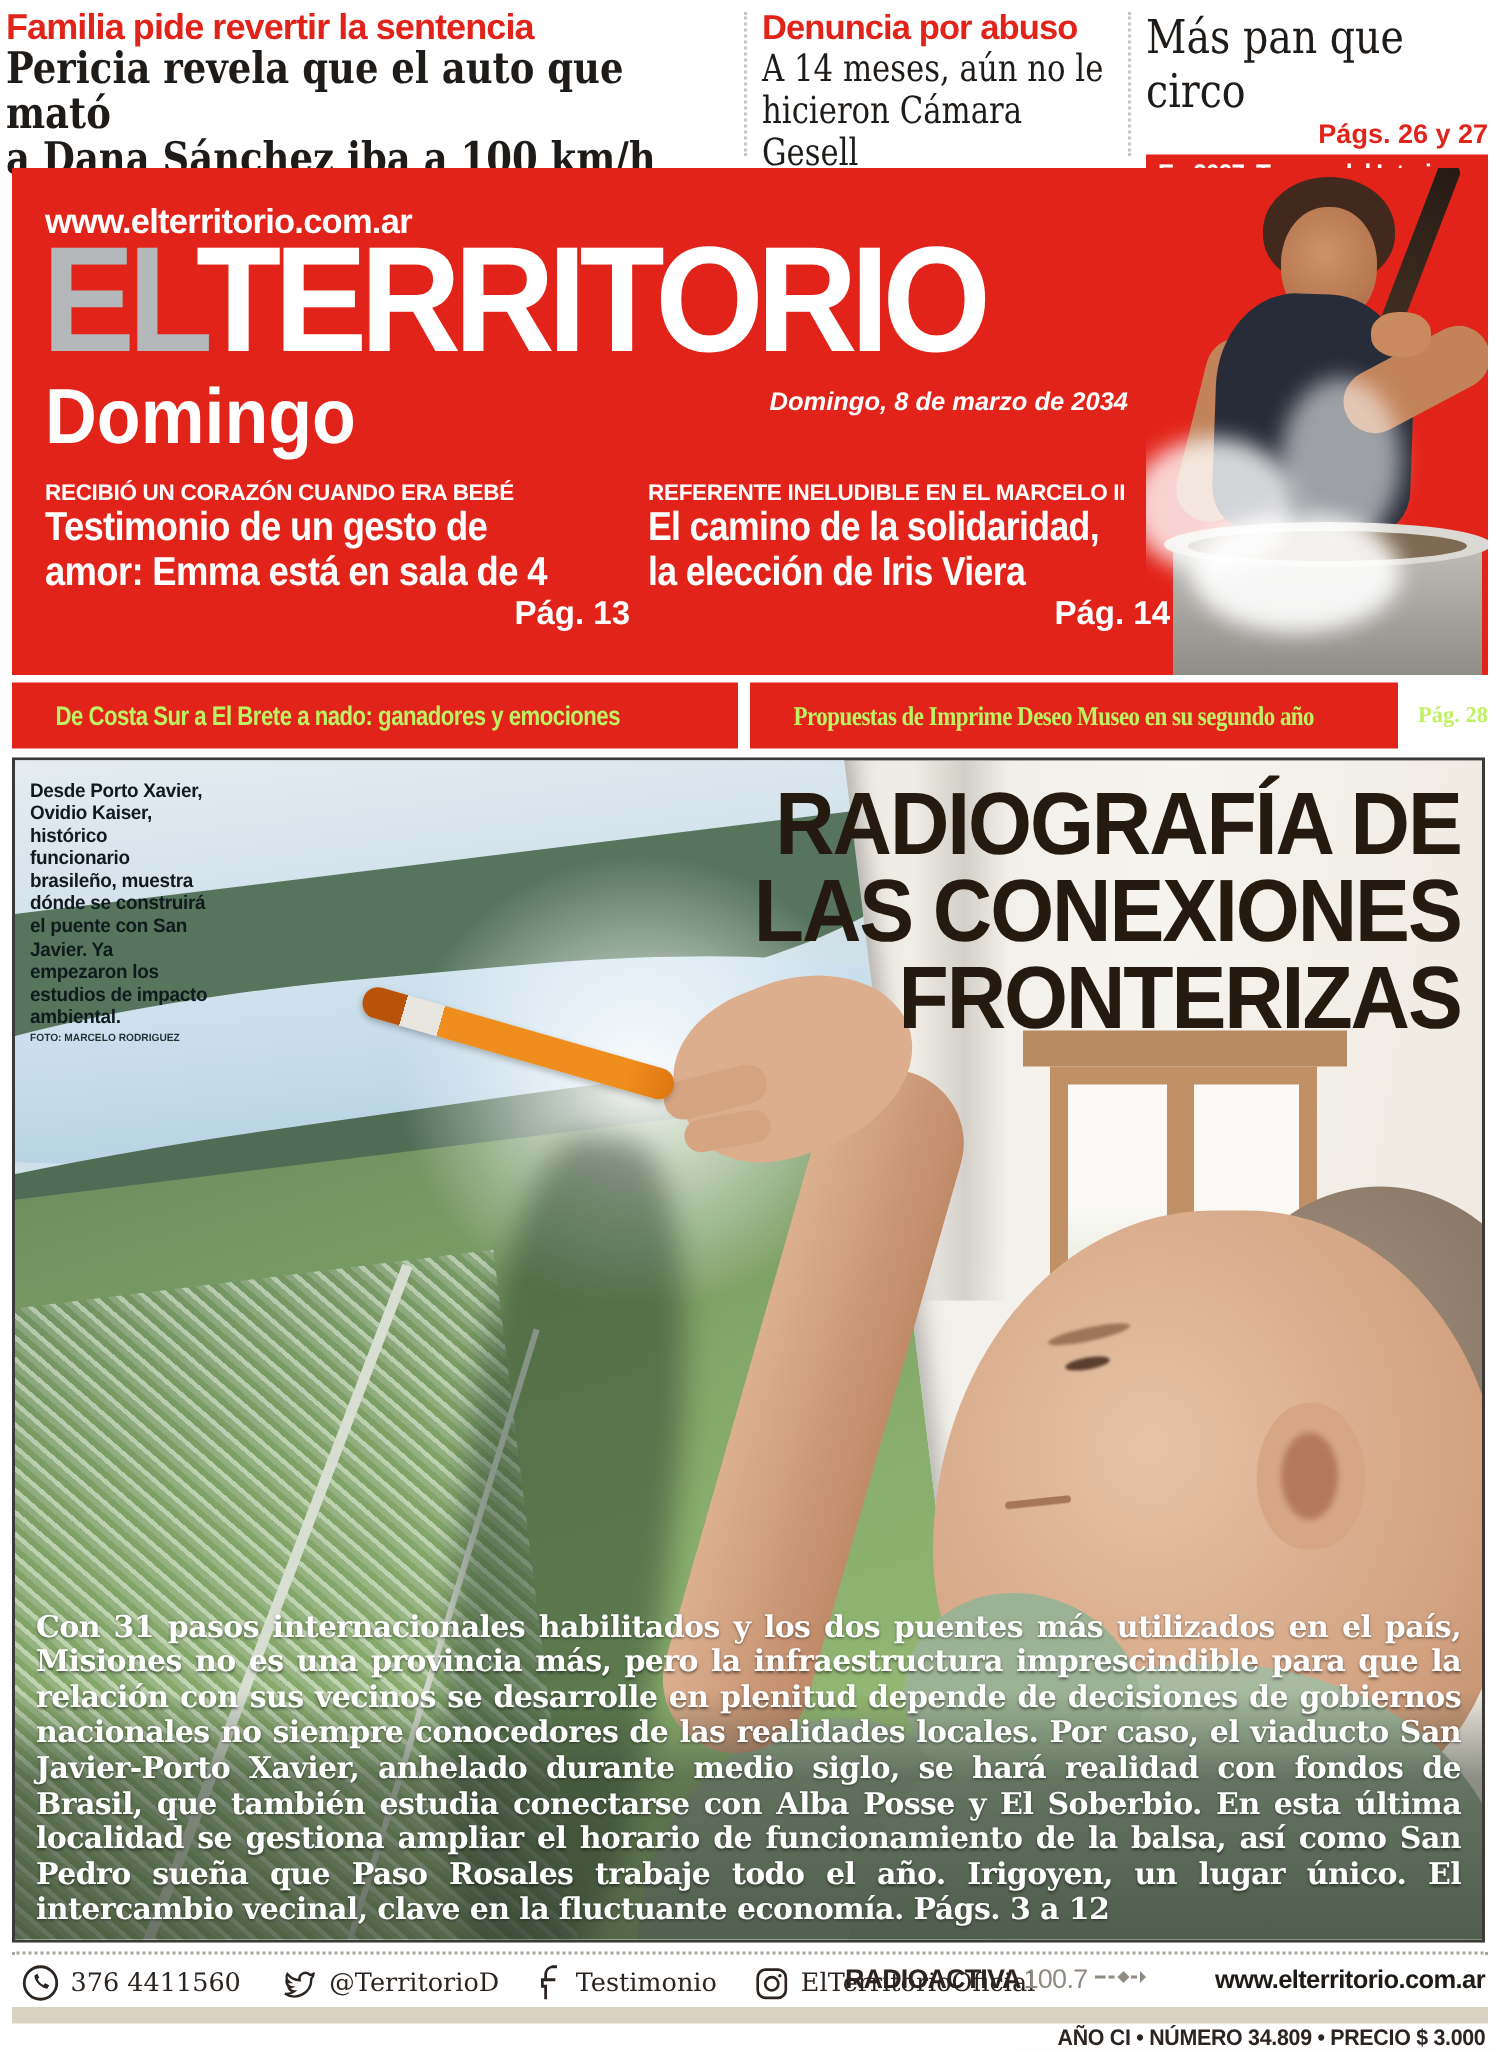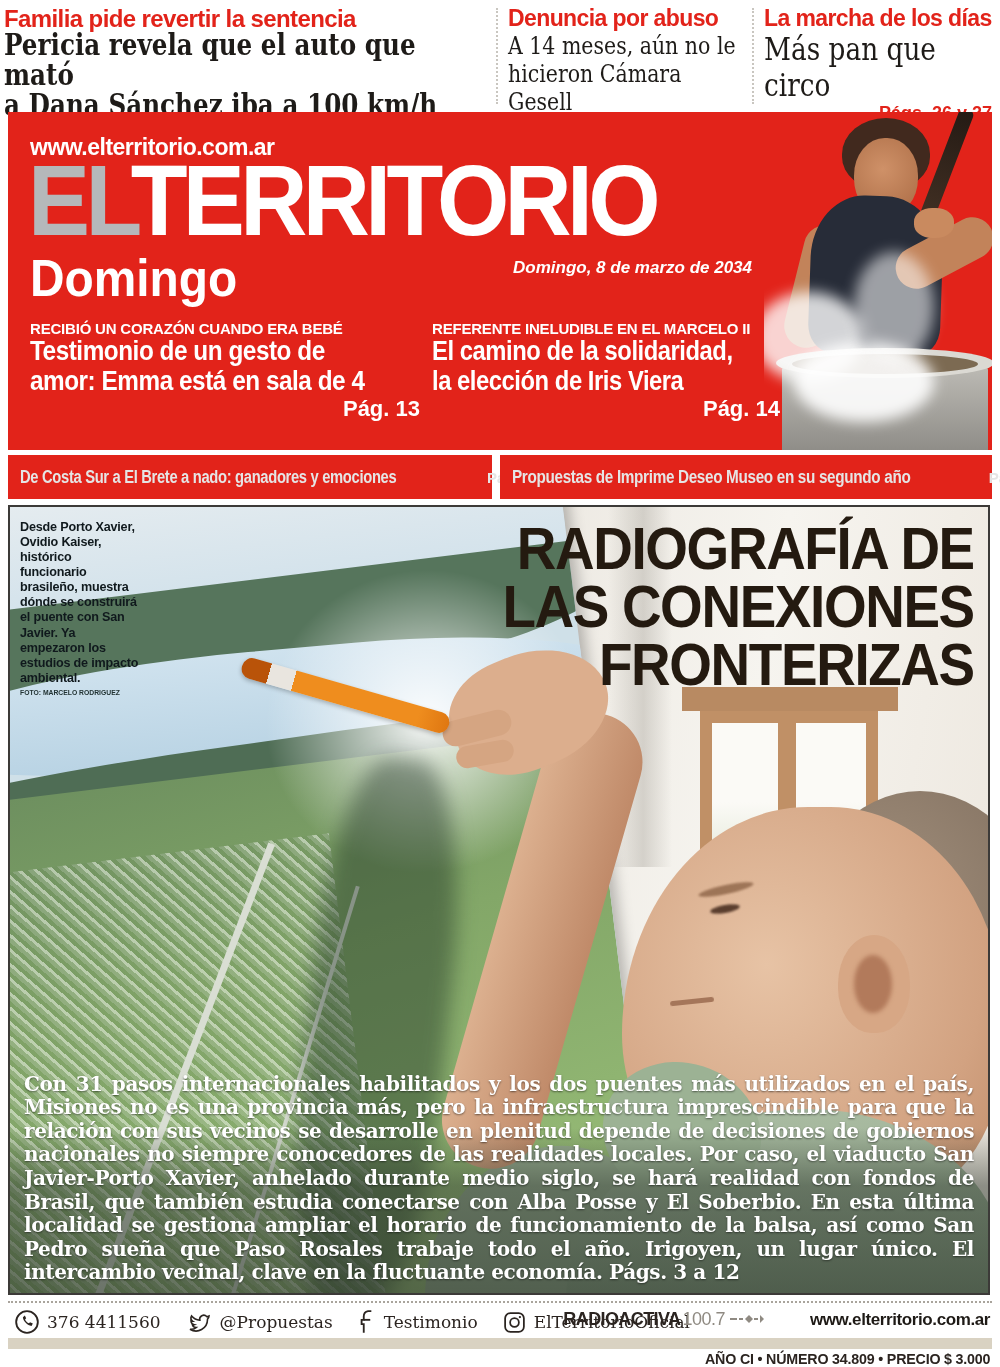--- a/index.html
+++ b/index.html
@@ -45,22 +45,22 @@
   .w-stick{position:absolute;left:158px;top:-10px;width:15px;height:215px;
            background:linear-gradient(180deg,#241a14,#5a4230);transform:rotate(21deg);border-radius:6px;}
   .w-hand{position:absolute;left:150px;top:96px;width:40px;height:30px;background:#c98a5f;border-radius:45%;}
   .w-pot{position:absolute;left:18px;bottom:-6px;width:206px;height:96px;
          background:linear-gradient(180deg,#c0beb8,#8c8a85);border-radius:10px 10px 6px 6px;}
   .w-pot-rim{position:absolute;left:12px;bottom:72px;width:218px;height:30px;background:#dbd9d3;border-radius:50%;}
   .w-pot-in{position:absolute;left:28px;bottom:76px;width:186px;height:20px;background:#7c6a52;border-radius:50%;}
   .steam{position:absolute;background:#ffffff;border-radius:50%;filter:blur(7px);}
 
   
-  .banner{position:absolute;top:455px;height:44px;background:#e2231a;color:#e5e5e5;display:flex;
-          align-items:center;justify-content:space-between;padding:0 12px;box-sizing:border-box;}
+  .banner{position:absolute;top:455px;height:44px;background:#e2231a;color:#bef264;display:flex;
+          align-items:center;justify-content:space-between;padding:0 29px;box-sizing:border-box;}
   .banner .bt{font-weight:bold;font-size:18px;white-space:nowrap;letter-spacing:-0.4px;}
   .banner .bp{font-weight:bold;font-size:15px;white-space:nowrap;margin-left:8px;}
 
   
   .cover{position:absolute;left:8px;top:505px;width:982px;height:790px;border:2px solid #3c3a38;
          box-sizing:border-box;overflow:hidden;background:#e9e6e0;}
   .wall{position:absolute;inset:0;background:linear-gradient(100deg,#ece8e1 45%,#f6f4ef 70%,#ece6dd 100%);}
   .wall-corner{position:absolute;left:598px;top:0;width:64px;height:360px;
                background:linear-gradient(90deg,rgba(120,115,105,0) 0%,rgba(120,115,105,.25) 55%,rgba(120,115,105,0) 100%);}
   .aerial{position:absolute;left:-48px;top:-46px;width:648px;height:900px;transform:rotate(-7deg);
@@ -151,21 +151,20 @@
 
   <div class="top-col" style="left:508px;width:234px;">
     <div class="kicker" style="font-size:23px;">Denuncia por abuso</div>
     <div class="serif-head preline" style="font-size:25px;line-height:1.12;transform:scaleX(.82);transform-origin:left top;width:122%;margin-top:2px;">A 14 meses, aún no le
 hicieron Cámara Gesell</div>
     <div class="pageref" style="font-size:18px;">Pág. 36</div>
   </div>
   <div class="v-div" style="left:752px;"></div>
 
   <div class="top-col" style="left:764px;width:228px;">
-    <div class="kicker" style="font-size:23px;">La marcha de los días</div>
     <div class="serif-head" style="font-size:31px;transform:scaleX(.85);transform-origin:left top;width:118%;margin-top:1px;">Más pan que circo</div>
     <div class="pageref" style="font-size:18px;">Págs. 26 y 27</div>
     <div style="background:#e2231a;color:#fff;margin-top:3px;padding:3px 8px;">
       <span class="condense" style="font-weight:bold;font-size:18px;white-space:nowrap;letter-spacing:-0.6px;transform:scaleX(.9);">En 2027, Torneo del Interior</span>
     </div>
   </div>
 
   <div class="masthead">
     <div class="mast-site">www.elterritorio.com.ar</div>
     <div class="brand"><span class="el">EL</span><span class="terr">TERRITORIO</span></div>
@@ -199,21 +198,21 @@
       <div class="steam" style="left:-10px;top:180px;width:110px;height:90px;opacity:.8;"></div>
       <div class="steam" style="left:30px;top:230px;width:140px;height:80px;opacity:.9;"></div>
       <div class="steam" style="left:90px;top:140px;width:80px;height:110px;opacity:.55;"></div>
     </div>
   </div>
 
   <div class="banner" style="left:8px;width:484px;">
     <span class="bt condense" style="transform:scaleX(.82);">De Costa Sur a El Brete a nado: ganadores y emociones</span>
     <span class="bp">Págs. 32 y 33</span>
   </div>
-  <div class="banner" style="left:500px;width:492px;">
+  <div class="banner" style="left:500px;width:432px;font-family:Liberation Serif, serif;">
     <span class="bt condense" style="transform:scaleX(.85);">Propuestas de Imprime Deseo Museo en su segundo año</span>
     <span class="bp">Pág. 28</span>
   </div>
 
   <div class="cover">
     <div class="wall"></div>
     <div class="wall-corner"></div>
 
     <div class="aerial">
       <div class="a-sky"></div>
@@ -278,21 +277,21 @@
         </svg>
       </span>
       <span>376 4411560</span>
     </div>
     <div class="f-item">
       <span>
         <svg width="28" height="24" viewBox="0 0 24 24" fill="none" stroke="#2b2420" stroke-width="1.6">
           <path d="M22 5.9c-.7.3-1.5.6-2.3.7a4 4 0 0 0-6.9 3.6 11.5 11.5 0 0 1-8.2-4.2 4 4 0 0 0 1.2 5.3c-.6 0-1.2-.2-1.8-.5 0 1.9 1.4 3.5 3.2 3.9-.6.2-1.2.2-1.8.1a4 4 0 0 0 3.7 2.8A8 8 0 0 1 3 19.2a11.4 11.4 0 0 0 17.5-9.6v-.5c.8-.6 1.4-1.3 1.5-3.2z"></path>
         </svg>
       </span>
-      <span>@Propuestas</span>
+      <span>@TerritorioD</span>
     </div>
     <div class="f-item">
       <span>
         <svg width="20" height="26" viewBox="0 0 16 24" fill="none" stroke="#2b2420" stroke-width="1.7">
           <path d="M12 2h-3a5 5 0 0 0-4 5v3H3v4h2v8"></path>
           <path d="M5 10h6"></path>
         </svg>
       </span>
       <span>Testimonio</span>
     </div>

